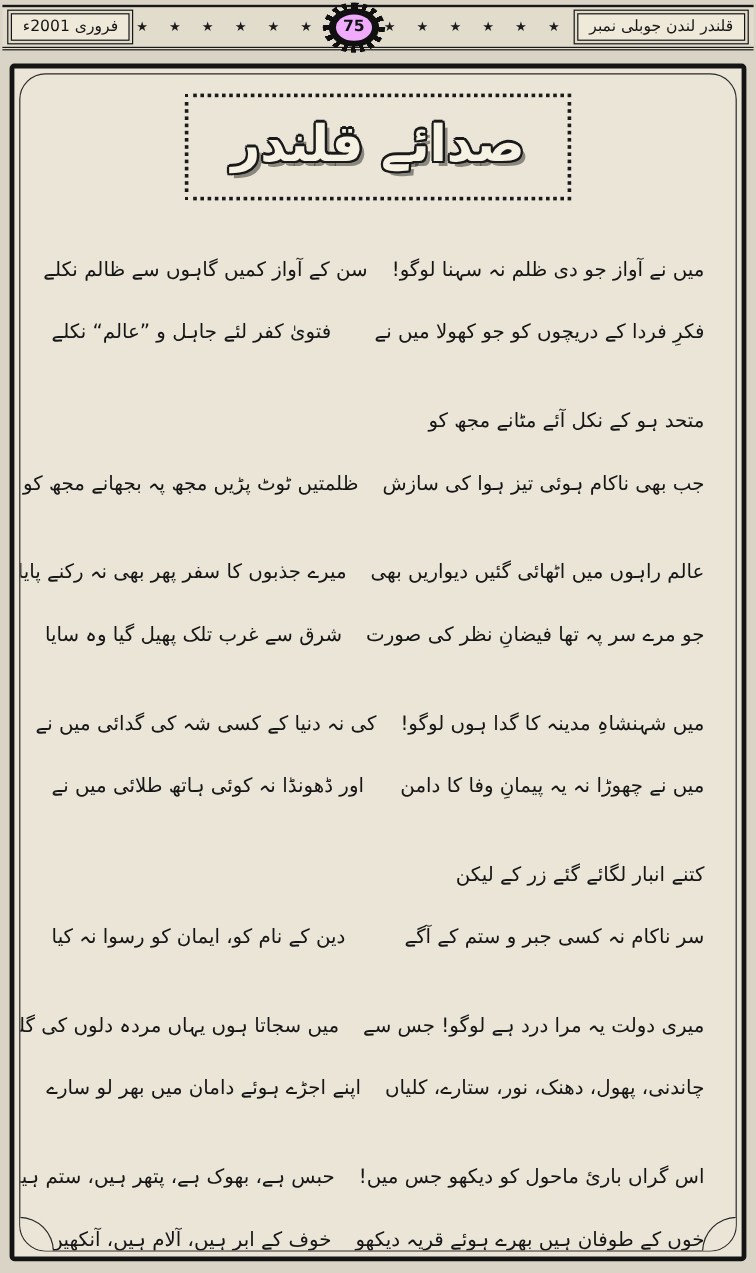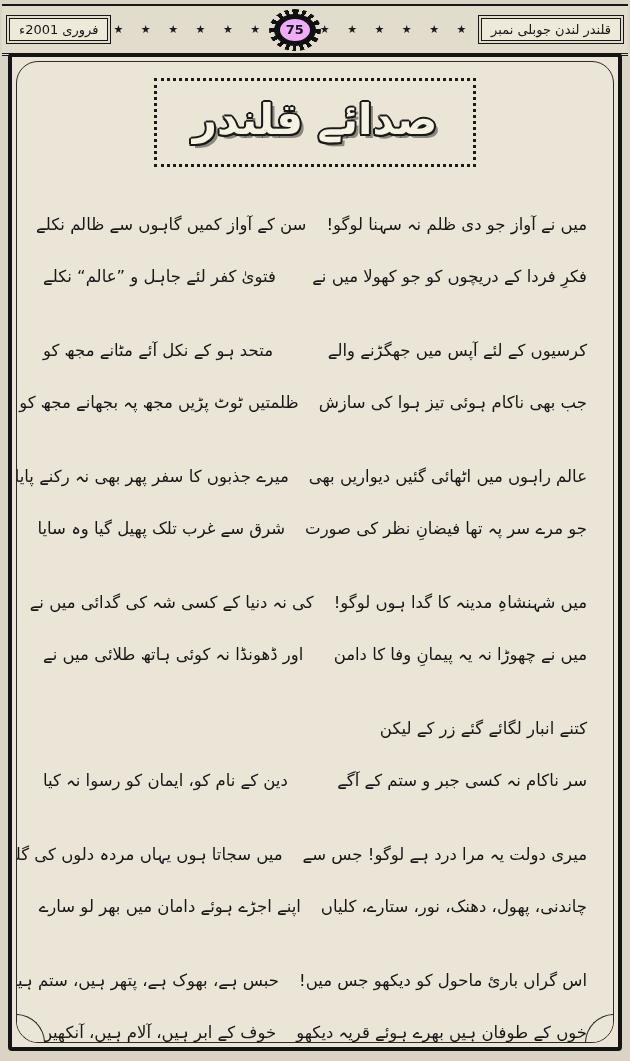--- a/index.html
+++ b/index.html
@@ -3,21 +3,21 @@
 <meta charset="utf-8">
 <style>
   html,body{margin:0;padding:0;background:#bfbaae;}
   .page{
     position:relative;width:630px;height:1061px;margin:0 auto;
     background:#d9d4c5;font-family:"DejaVu Sans",sans-serif;color:#161616;
     overflow:hidden;
   }
   
   .topbar{
-    position:absolute;top:4px;left:2px;right:2px;height:52px;
+    position:absolute;top:4px;left:2px;right:2px;height:38px;
     background:#e2dccc;border-top:2px solid #181818;border-bottom:3px double #181818;
     display:flex;align-items:center;box-sizing:border-box;padding:0 2px;
   }
   .hbox{
     background:#efe9da;border:1px solid #161616;box-shadow:0 0 0 2px #e2dccc,0 0 0 3px #161616;
     padding:4px 9px;font-size:13px;white-space:nowrap;line-height:1;margin:0 5px;
     direction:rtl;
   }
   .orn{
     flex:1;overflow:hidden;white-space:nowrap;text-align:center;
@@ -112,21 +112,20 @@
             <span class="misra second">سن کے آواز کمیں گاہوں سے ظالم نکلے</span>
           </div>
           <div class="couplet">
             <span class="misra first">فکرِ فردا کے دریچوں کو جو کھولا میں نے</span>
             <span class="misra second">فتویٰ کفر لئے جاہل و ”عالم“ نکلے</span>
           </div>
         </div>
 
         <div class="stanza">
           <div class="couplet">
-            <span class="misra first">کرسیوں کے لئے آپس میں جھگڑنے والے</span>
             <span class="misra second">متحد ہو کے نکل آئے مٹانے مجھ کو</span>
           </div>
           <div class="couplet">
             <span class="misra first">جب بھی ناکام ہوئی تیز ہوا کی سازش</span>
             <span class="misra second">ظلمتیں ٹوٹ پڑیں مجھ پہ بجھانے مجھ کو</span>
           </div>
         </div>
 
         <div class="stanza">
           <div class="couplet">

